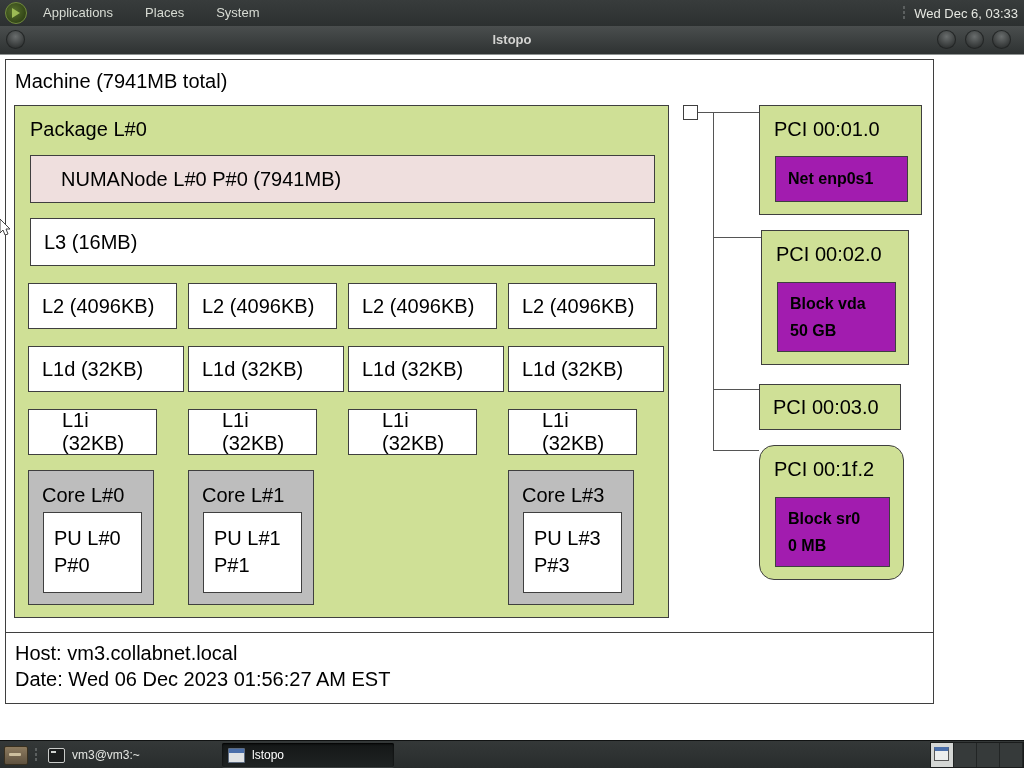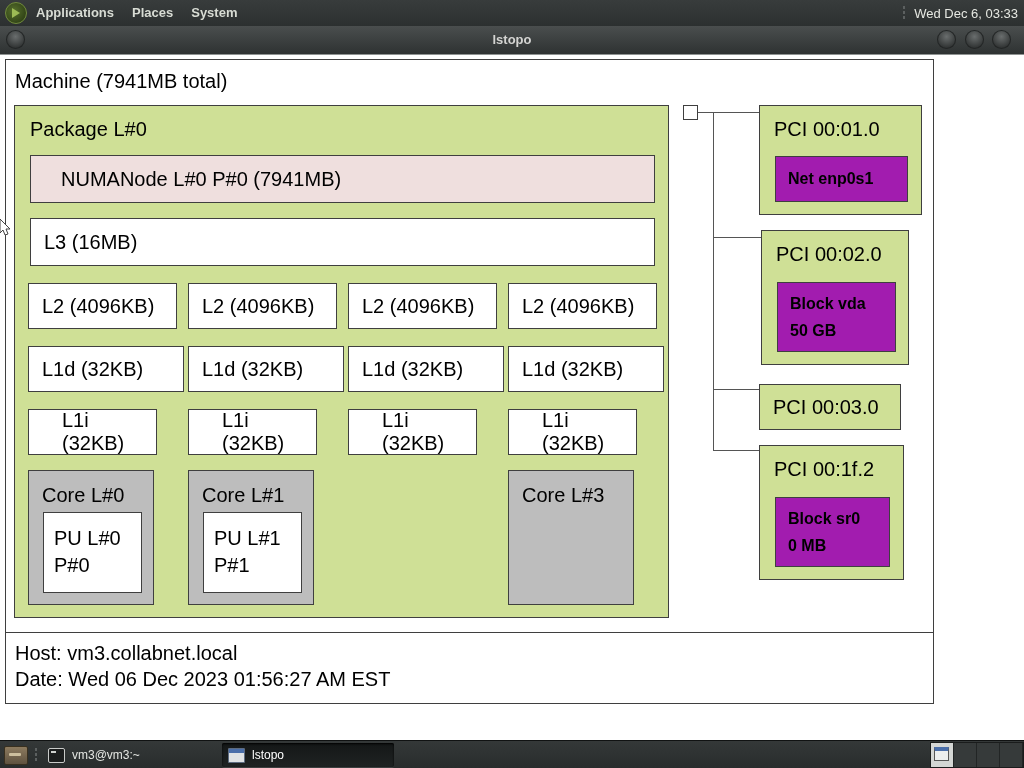--- a/index.html
+++ b/index.html
@@ -8,21 +8,21 @@
 
   
   #top-panel{position:absolute;left:0;top:0;width:1024px;height:26px;
     background:linear-gradient(#383c3c,#2c3030);color:#d8dcd4;font-size:13px;
     display:flex;align-items:center;}
   .logo{width:20px;height:20px;border-radius:50%;margin-left:5px;
     background:radial-gradient(circle at 40% 40%,#57702c,#23330f);
     border:1px solid #718b3c;position:relative;}
   .logo::after{content:"";position:absolute;left:6px;top:5px;width:0;height:0;
     border-left:8px solid #9dbb55;border-top:5px solid transparent;border-bottom:5px solid transparent;}
-  .menu-item{padding:0 9px;line-height:26px;cursor:default;font-weight:bold;}
+  .menu-item{padding:0 16px;line-height:26px;cursor:default;}
   .menu-item:first-of-type{margin-left:4px;}
   #panel-right{margin-left:auto;display:flex;align-items:center;}
   .grip{width:4px;height:16px;margin-right:8px;
     background-image:radial-gradient(#5c6060 1px,transparent 1.2px);background-size:4px 5px;}
   #clock{padding-right:6px;color:#e6e8e2;}
 
   
   #titlebar{position:absolute;left:0;top:26px;width:1024px;height:28px;
     background:linear-gradient(#4a4e4e,#2e3232);border-bottom:1px solid #181c1c;}
   #titlebar .title{position:absolute;left:0;right:0;top:0;height:28px;line-height:28px;
@@ -62,21 +62,21 @@
     border:1px solid #3f3f3f;box-sizing:border-box;padding:12px 0 0 10px;line-height:27px;font-size:20px;}
 
   
   .tline{position:absolute;background:#555;}
   #pci-conn{position:absolute;left:677px;top:45px;width:15px;height:15px;
     background:#fff;border:1px solid #3f3f3f;box-sizing:border-box;}
   .pci{background:#cfe096;}
   #pci0{left:753px;top:45px;width:163px;height:110px;}
   #pci1{left:755px;top:170px;width:148px;height:135px;}
   #pci2{left:753px;top:324px;width:142px;height:46px;}
-  #pci3{left:753px;top:385px;width:145px;height:135px;}
+  #pci3{left:753px;top:385px;width:145px;height:135px;border-radius:15px;}
   .dev{position:absolute;background:#a21caf;border:1px solid #3f3f3f;box-sizing:border-box;font-size:16px;font-weight:bold;}
   .dev1{left:15px;top:50px;width:133px;height:46px;display:flex;align-items:center;padding-left:12px;}
   .dev2{left:15px;top:51px;width:119px;height:70px;padding:7px 0 0 12px;line-height:27px;}
   #pci3 .dev2{width:115px;}
 
   #legend{position:absolute;left:5px;top:577px;width:929px;height:72px;
     border:1px solid #3f3f3f;background:#fff;box-sizing:border-box;
     padding:7px 0 16px 9px;font-size:20px;line-height:26px;}
 
   
@@ -166,20 +166,24 @@
         </div>
         <div class="obox core c1">
           <div class="toplabel">Core L#1</div>
           <div class="pu">
             <div>PU L#1</div>
             <div>P#1</div>
           </div>
         </div>
         <div class="obox core c3">
           <div class="toplabel">Core L#3</div>
+          <div class="pu">
+            <div>PU L#3</div>
+            <div>P#3</div>
+          </div>
         </div>
       </div>
 
       <div id="pci-conn"></div>
       <div class="tline" style="left:692px;top:52px;width:61px;height:1px;"></div>
       <div class="tline" style="left:707px;top:52px;width:1px;height:339px;"></div>
       <div class="tline" style="left:707px;top:177px;width:48px;height:1px;"></div>
       <div class="tline" style="left:707px;top:329px;width:46px;height:1px;"></div>
       <div class="tline" style="left:707px;top:390px;width:46px;height:1px;"></div>
 

